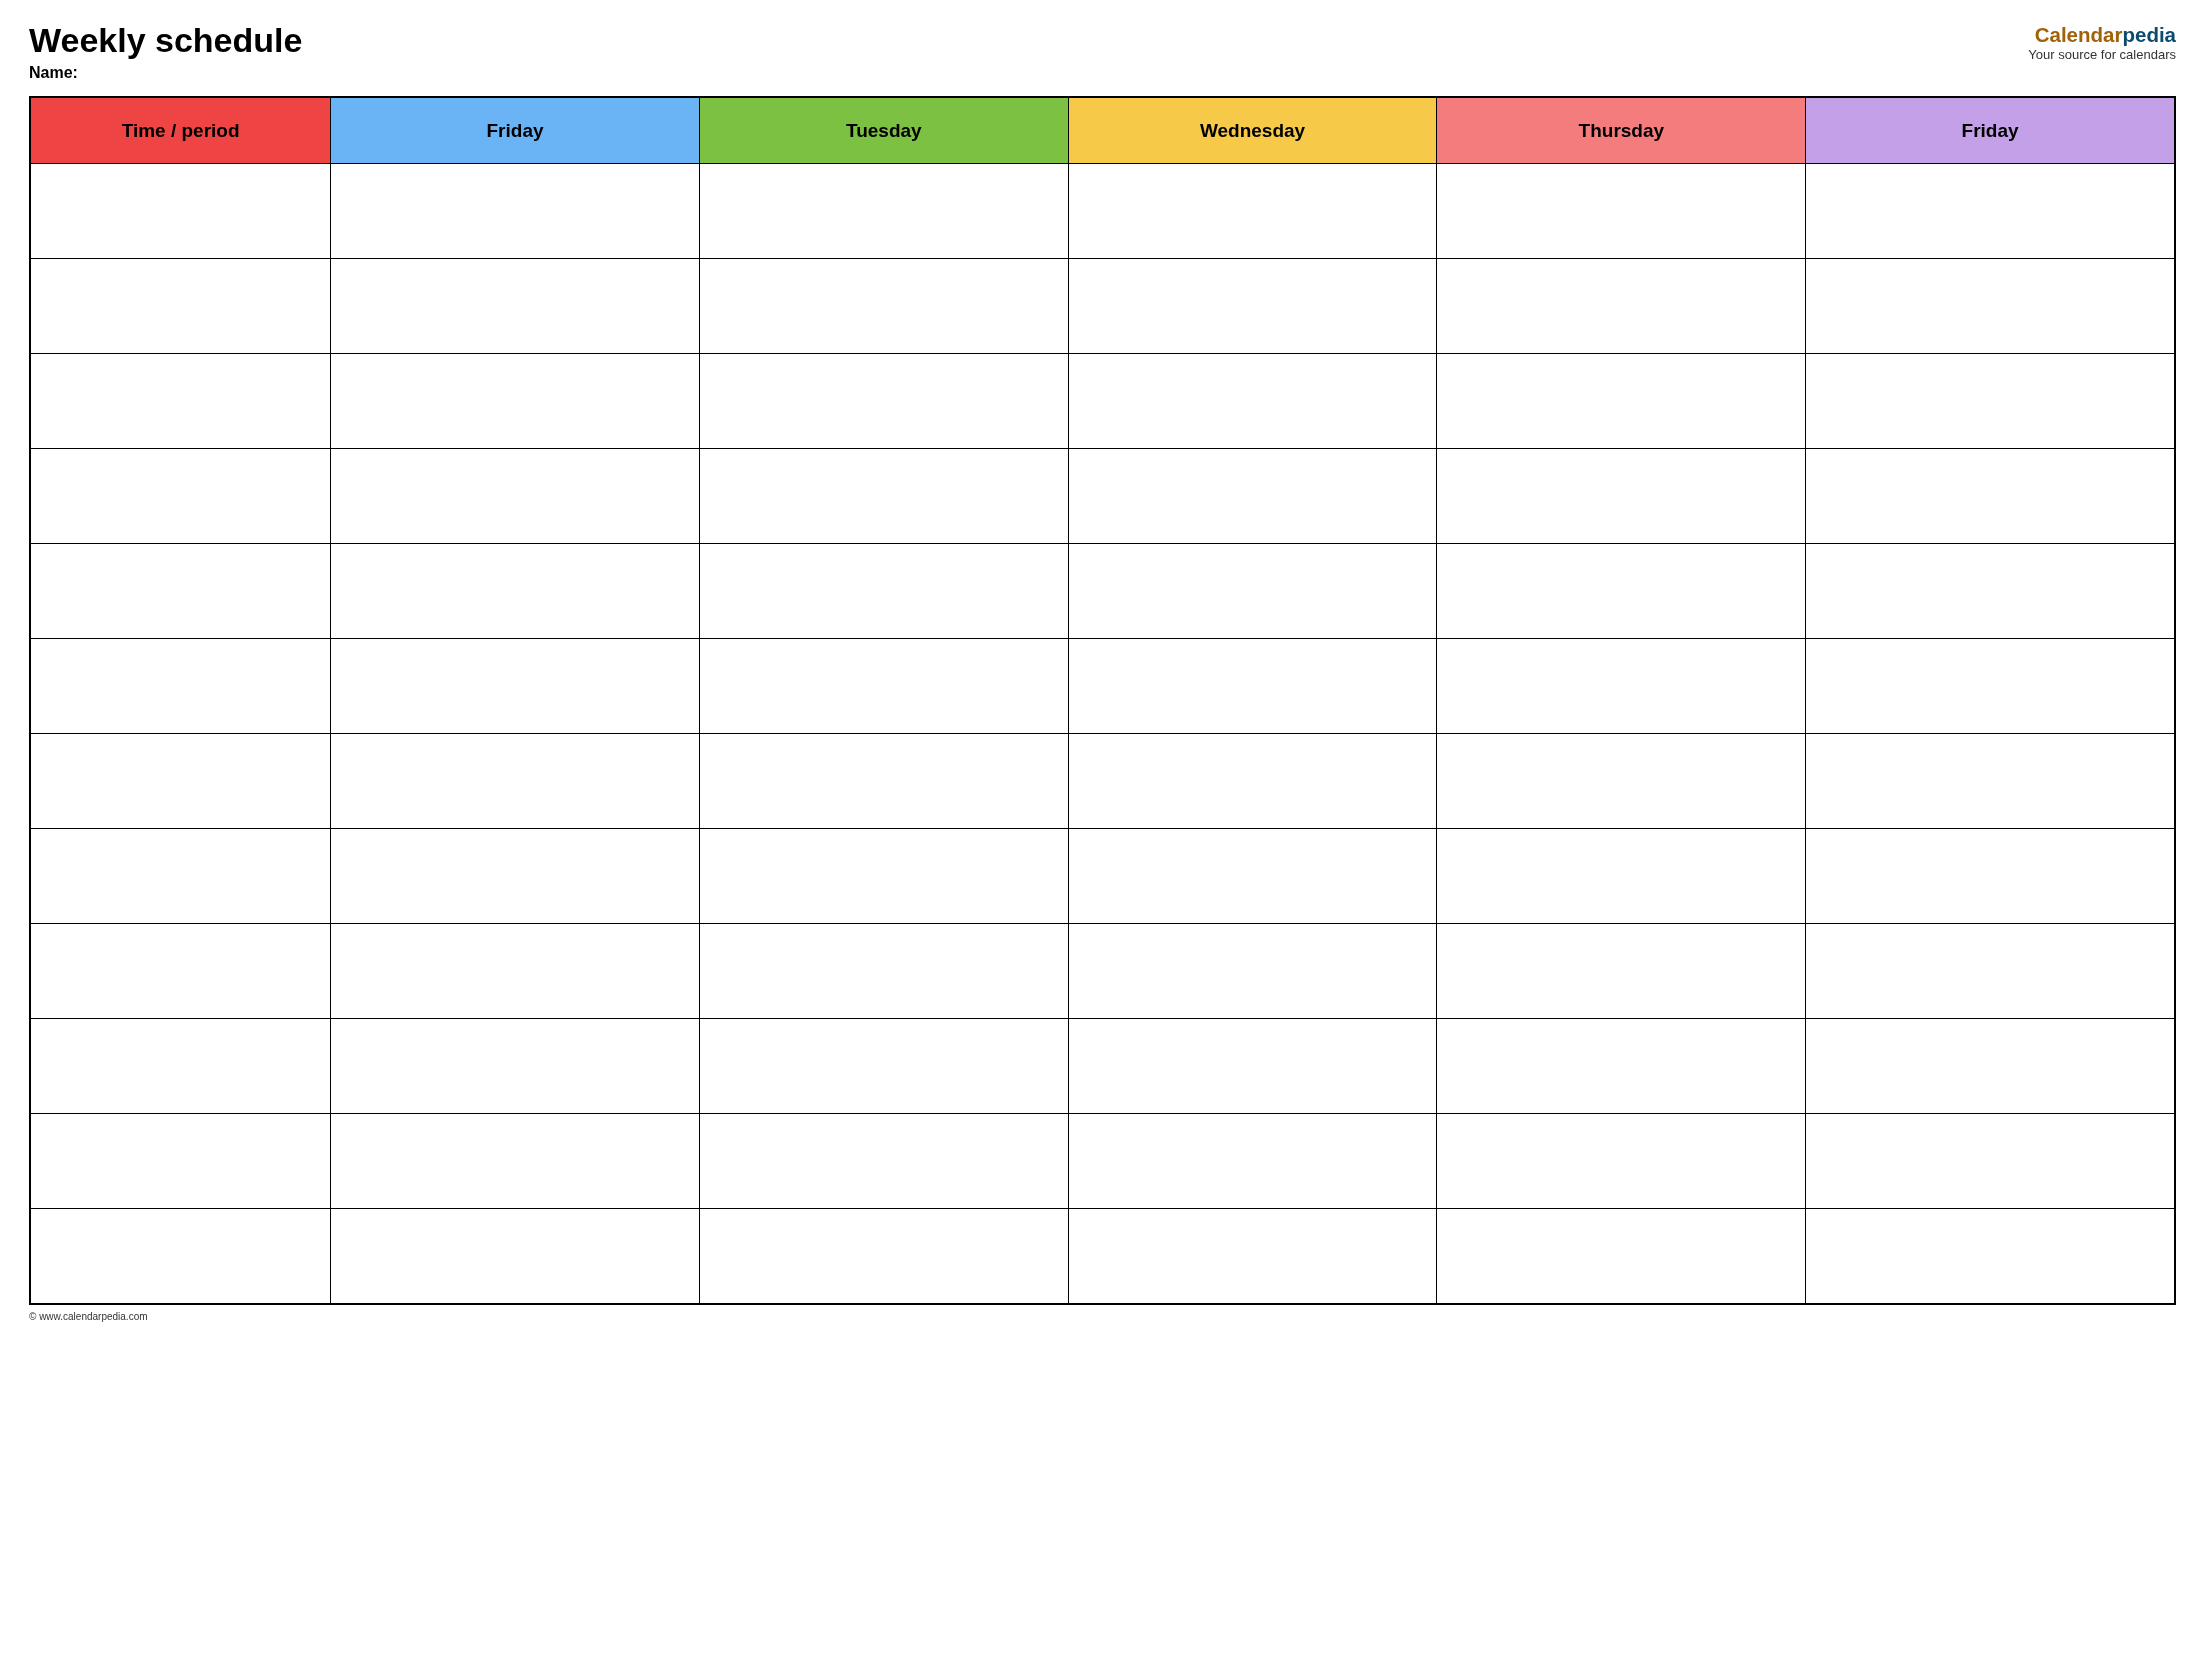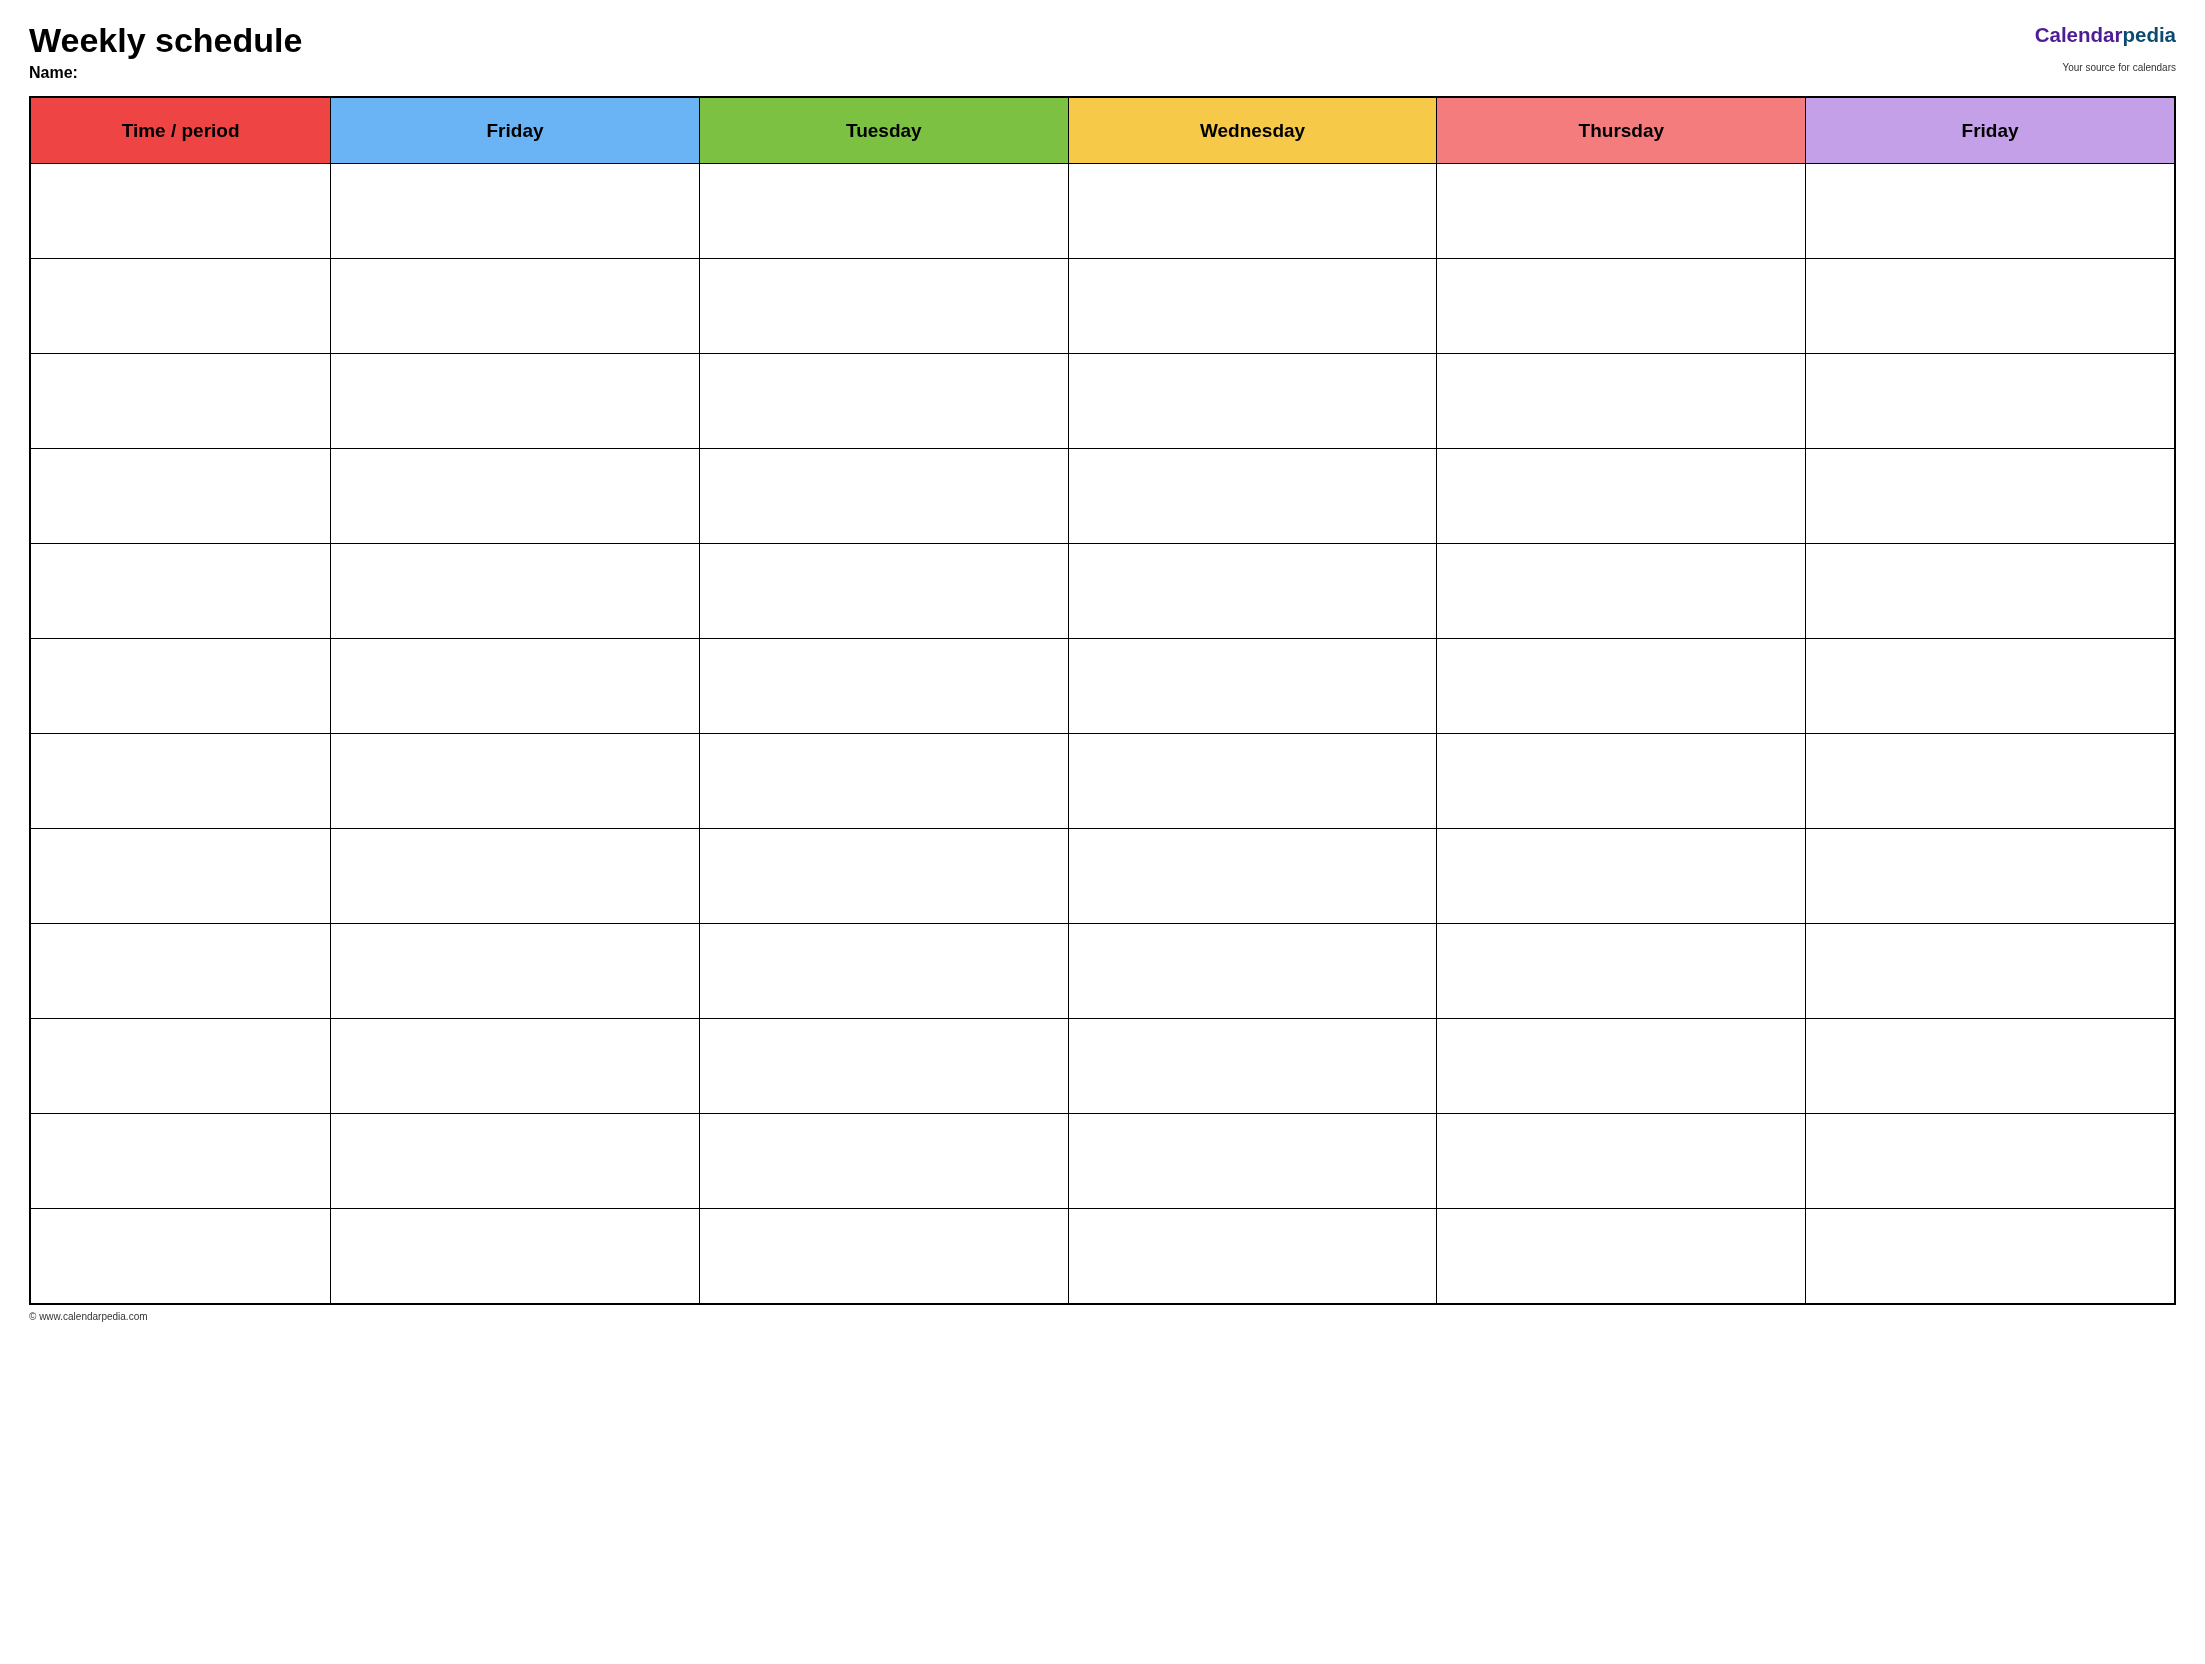--- a/index.html
+++ b/index.html
@@ -50,32 +50,32 @@
     }
 
     .logo-text {
       font-size: 20.5px;
       font-weight: bold;
       color: #000000;
       line-height: 1;
     }
 
     .logo-text span.calendar {
-      color: #4c1d95;
+      color: #a16207;
     }
 
     .logo-text span.pedia {
       color: #0c4a6e;
       text-align: right;
     }
 
     .logo-tagline {
-      font-size: 10px;
+      font-size: 13px;
       color: #333333;
-      margin-top: 17px;
+      margin-top: 2px;
     }
 
     .schedule-table-wrapper {
       margin-top: 14.6px;
       border: 1.5px solid #000000;
     }
 
     table {
       width: 100%;
       border-collapse: collapse;

